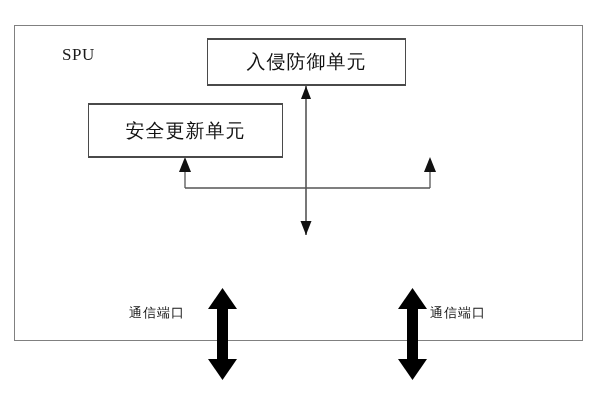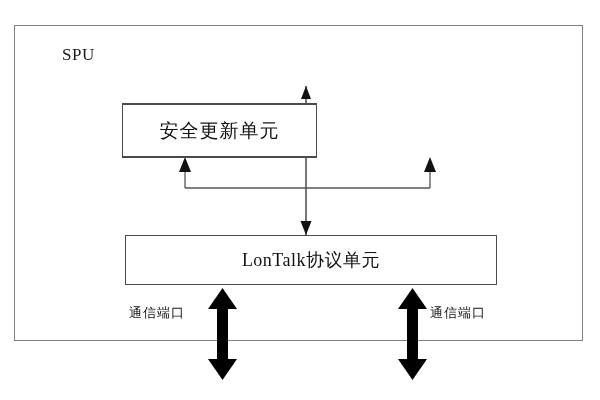--- a/index.html
+++ b/index.html
@@ -53,21 +53,21 @@
     letter-spacing: 1px;
     font-family: "Liberation Serif", "DejaVu Serif", serif;
     white-space: nowrap;
   }
   .unit-box.thick {
     border-top-width: 2px;
     border-bottom-width: 2px;
   }
 
   #box-ips      { left: 207px; top: 38px;  width: 199px; height: 48px; }
-  #box-update   { left: 88px;  top: 103px; width: 195px; height: 55px; margin-left: 34px; }
+  #box-update   { left: 88px;  top: 103px; width: 195px; height: 55px; }
   #box-key      { left: 335px; top: 105px; width: 195px; height: 52px; }
   #box-lontalk  { left: 125px; top: 235px; width: 372px; height: 50px; font-size: 18px; letter-spacing: 0.5px; }
 
   
   #wires {
     position: absolute;
     left: 0;
     top: 0;
     width: 600px;
     height: 400px;
@@ -111,23 +111,23 @@
       <polygon points="222.5,288 208,309 237,309" fill="#000000"></polygon>
       <polygon points="222.5,380 208,359 237,359" fill="#000000"></polygon>
     </g>
     <g>
       <rect x="407" y="300" width="11" height="68" fill="#000000"></rect>
       <polygon points="412.5,288 398,309 427,309" fill="#000000"></polygon>
       <polygon points="412.5,380 398,359 427,359" fill="#000000"></polygon>
     </g>
   </svg>
 
+  <div class="unit-box thick" id="box-ips">入侵防御单元</div>
 
   <div class="unit-box thick" id="box-update">安全更新单元</div>
 
 
-  <div class="unit-box" id="box-lontalk">LonTalk协议单元</div>
 
   <div class="port-label" id="port-left">通信端口</div>
 
   <div class="port-label" id="port-right">通信端口</div>
 
 </div>
 
 </body></html>

